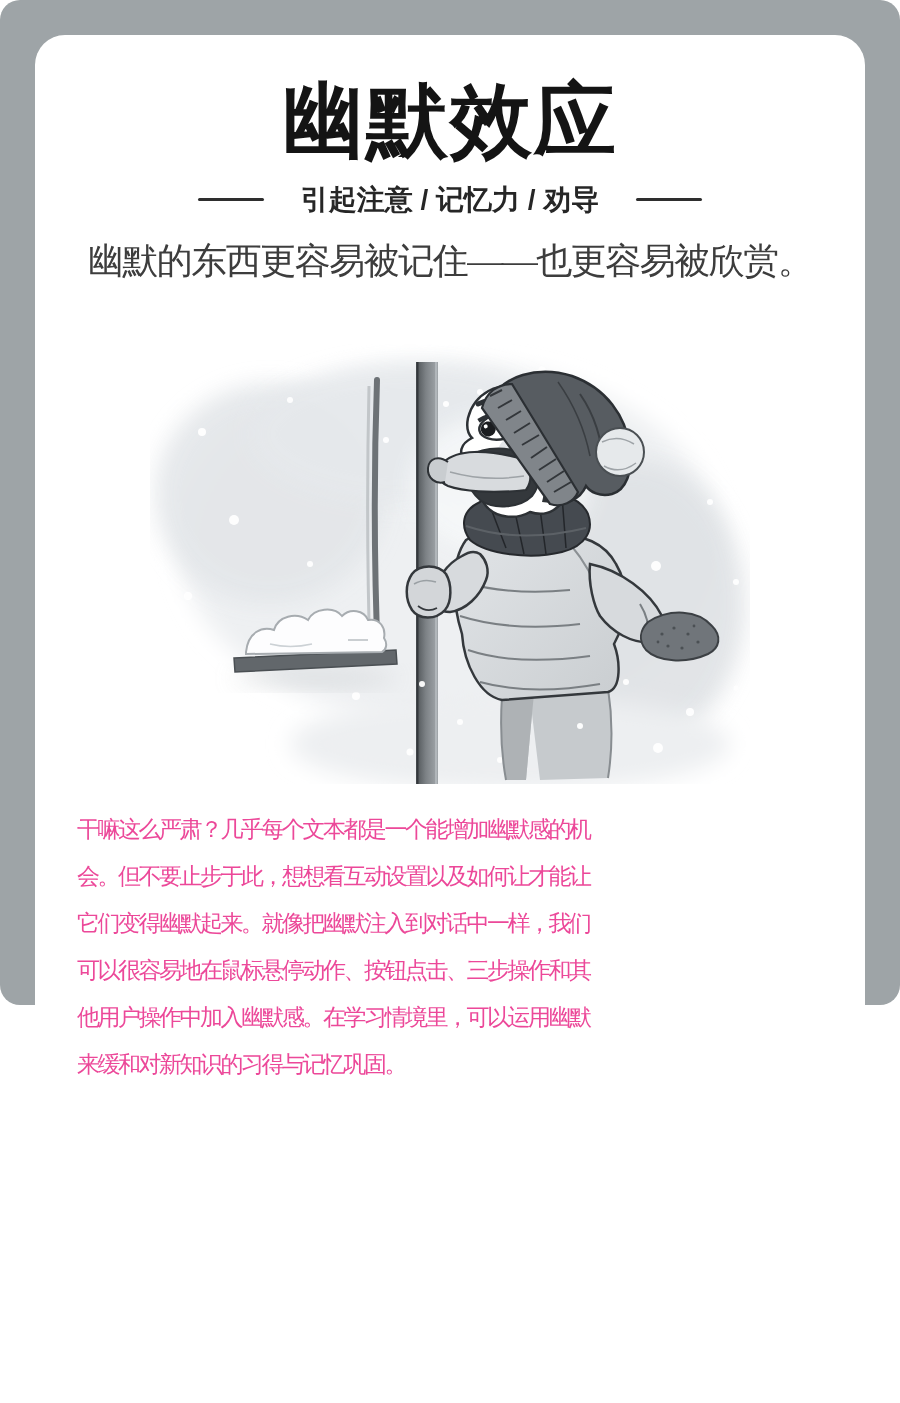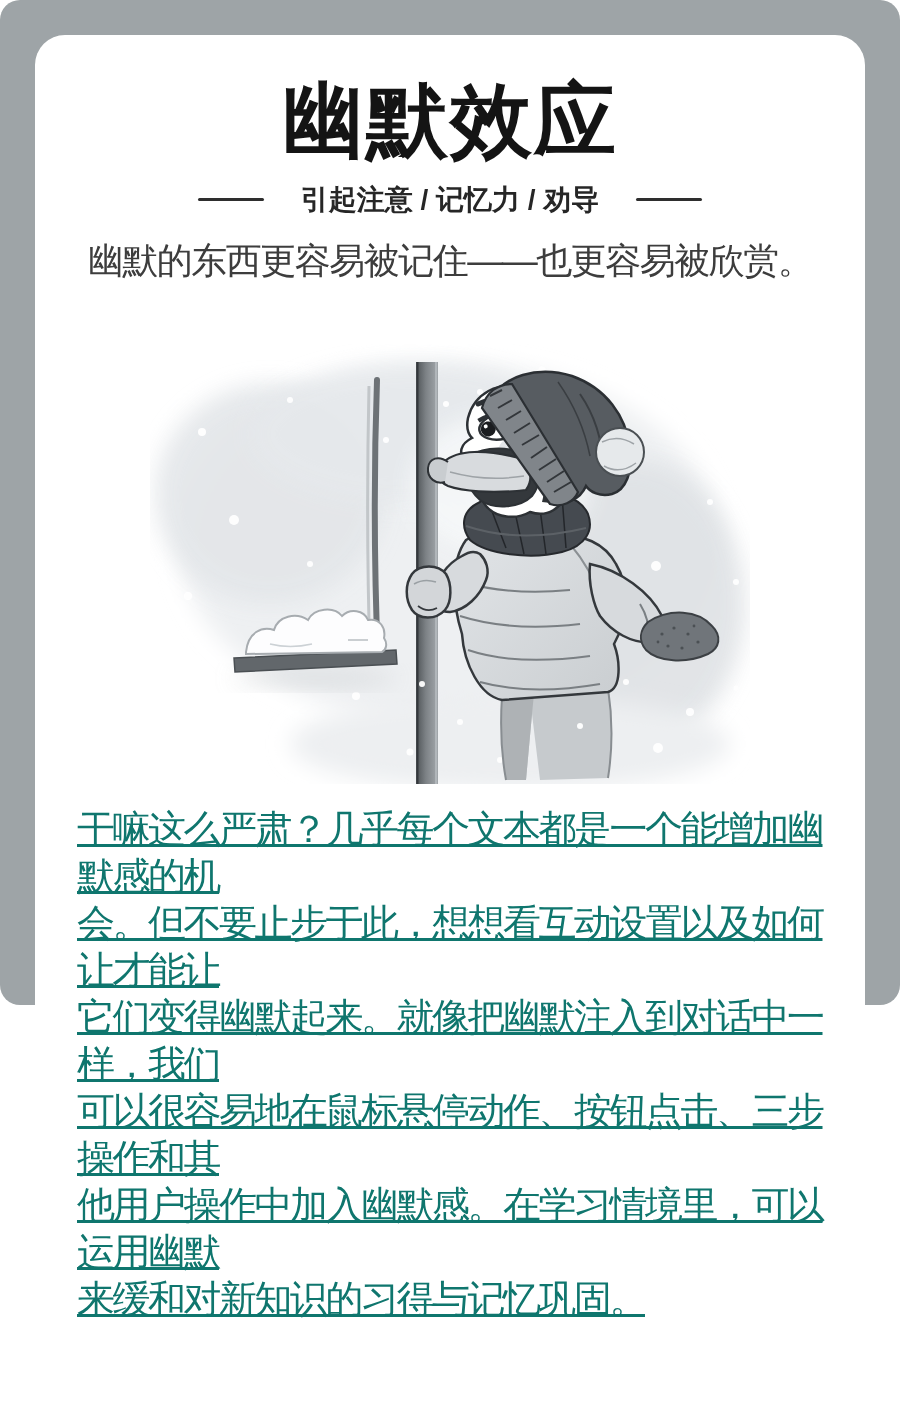--- a/index.html
+++ b/index.html
@@ -23,28 +23,27 @@
   .subtitle-row{
     margin-top:10px;height:40px;
     display:flex;align-items:center;justify-content:center;gap:37px;
   }
   .sub-dash{width:66px;height:3px;background:#2e2e2e;border-radius:2px;}
   .subtitle{
     font-size:28px;font-weight:600;color:#262626;letter-spacing:0px;
   }
   .tagline{
     margin-top:16px;text-align:center;
-    font-size:36px;letter-spacing:-1.5px;color:#3d3d3d;line-height:50px;
+    font-size:36px;letter-spacing:-1.5px;color:#3d3d3d;line-height:50px;font-family:Liberation Serif, serif;
   }
   .illus{display:block;margin:58px auto 0 auto;}
   .body-text{
     margin:22px 0 0 42px;width:762px;
-    font-size:38px;letter-spacing:-2.5px;line-height:47px;color:#0f766e;
+    font-size:23px;letter-spacing:-2.5px;line-height:47px;color:#ec4899;
     white-space:pre-line;
-    text-decoration:underline;
   }
 </style>
 </head>
 <body>
 
 <div class="frame">
   <div class="card">
 
     <h1 class="title">幽默效应</h1>
 

